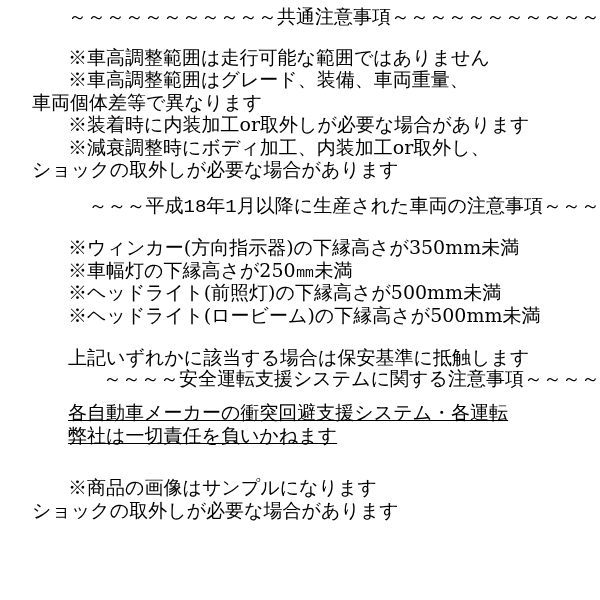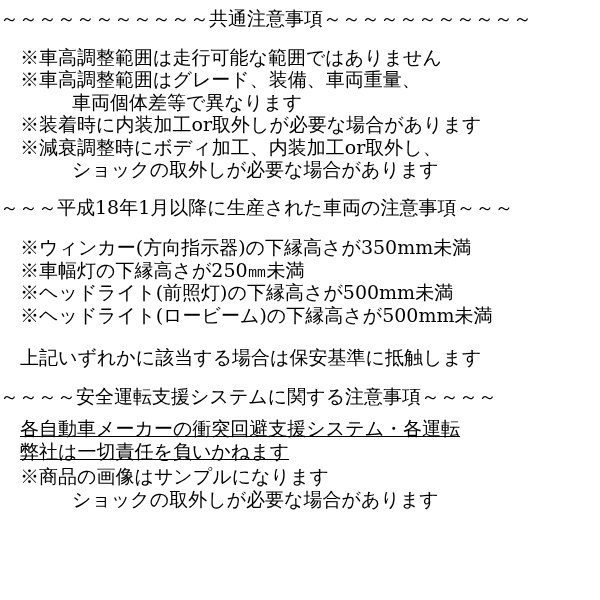--- a/index.html
+++ b/index.html
@@ -16,38 +16,39 @@
     width: 600px;
     height: 600px;
     box-sizing: border-box;
     font-family: "DejaVu Serif", "Liberation Serif", serif;
     font-size: 19px;
     line-height: 22.5px;
     color: #000000;
     font-weight: 500;
   }
   .hdr {
-    text-align: left;
+    text-align: right;
     white-space: nowrap;
+    font-family: Liberation Mono, monospace;
   }
   .line {
-    padding-left: 20px;
+    padding-left: 68px;
     white-space: nowrap;
   }
   .line.indent {
-    padding-left: 72px;
+    padding-left: 32px;
   }
   .hdr-common   { margin-top: 7px; }
   .block-common { margin-top: 16px; }
   .hdr-heisei   { margin-top: 15px; }
   .block-heisei { margin-top: 18px; }
   .footer-heisei{ margin-top: 20px; }
-  .hdr-safety   { margin-top: 16px; }
+  .hdr-safety   { }
   .block-safety { margin-top: 10px; text-decoration: underline; }
-  .block-sample { margin-top: 3px; }
+  .block-sample { margin-top: 30px; }
 </style>
 </head>
 <body>
 
 <div class="doc">
 
   <div class="hdr hdr-common">～～～～～～～～～～～共通注意事項～～～～～～～～～～～</div>
 
   <div class="block-common">
     <div class="line">※車高調整範囲は走行可能な範囲ではありません</div>

